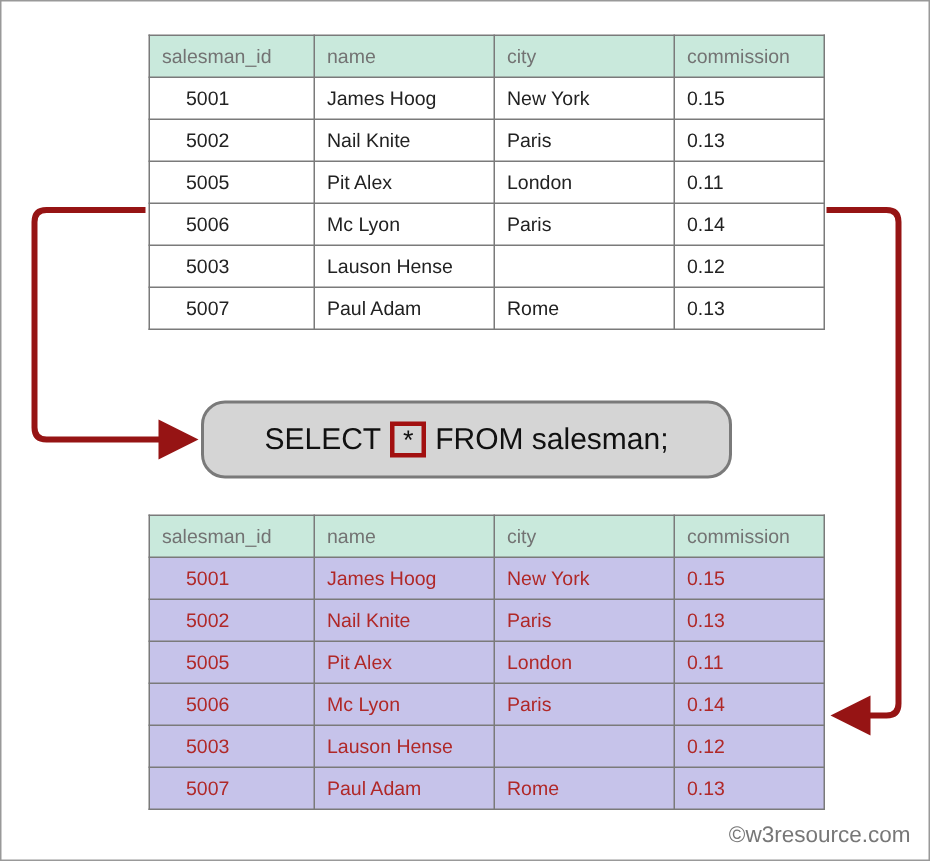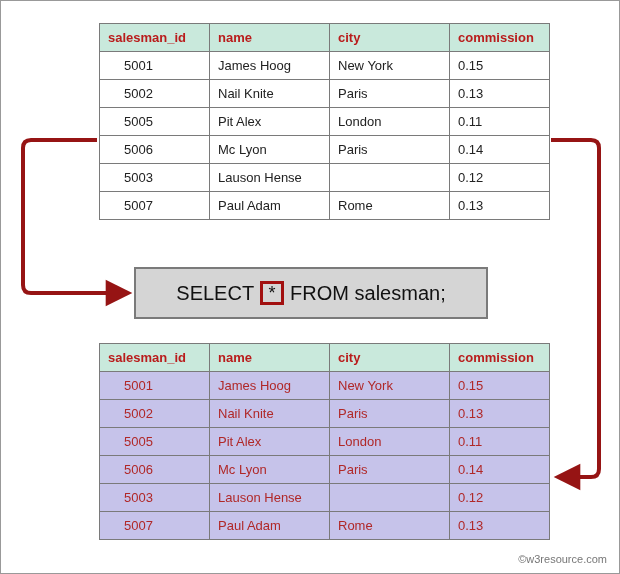--- a/index.html
+++ b/index.html
@@ -27,22 +27,21 @@
   .tbl th, .tbl td {
     border: 1px solid #7a7a7a;
     padding: 5px 8px;
     text-align: left;
     font-weight: normal;
     height: 28px;
     vertical-align: middle;
   }
   .tbl th {
     background: #c9e9dc;
-    color: #b91c1c;
-    font-weight: bold;
+    color: #737373;
   }
   
   .top-body td { background: #fff; color: #222; }
   
   .bot-body td { background: #c6c3ea; color: #b02828; }
   
   .col-id   { width: 110px; }
   .col-name { width: 120px; }
   .col-city { width: 120px; }
   .col-comm { width: 100px; }
@@ -50,21 +49,21 @@
   .num-indent { padding-left: 24px !important; }
 
   .query-box {
     position: absolute;
     left: 133px;
     top: 266px;
     width: 354px;
     height: 52px;
     background: #d5d5d5;
     border: 2px solid #7a7a7a;
-    border-radius: 0;
+    border-radius: 16px;
     display: flex;
     align-items: center;
     justify-content: center;
     font-size: 20px;
     color: #111;
     gap: 6px;
   }
   .star-box {
     display: inline-flex;
     align-items: center;
@@ -73,21 +72,21 @@
     width: 24px;
     height: 24px;
     font-size: 18px;
     line-height: 1;
   }
 
   .attribution {
     position: absolute;
     right: 12px;
     bottom: 8px;
-    font-size: 11px;
+    font-size: 15px;
     color: #777;
   }
 
   svg.arrows {
     position: absolute;
     left: 0; top: 0;
     width: 620px;
     height: 574px;
     pointer-events: none;
   }

